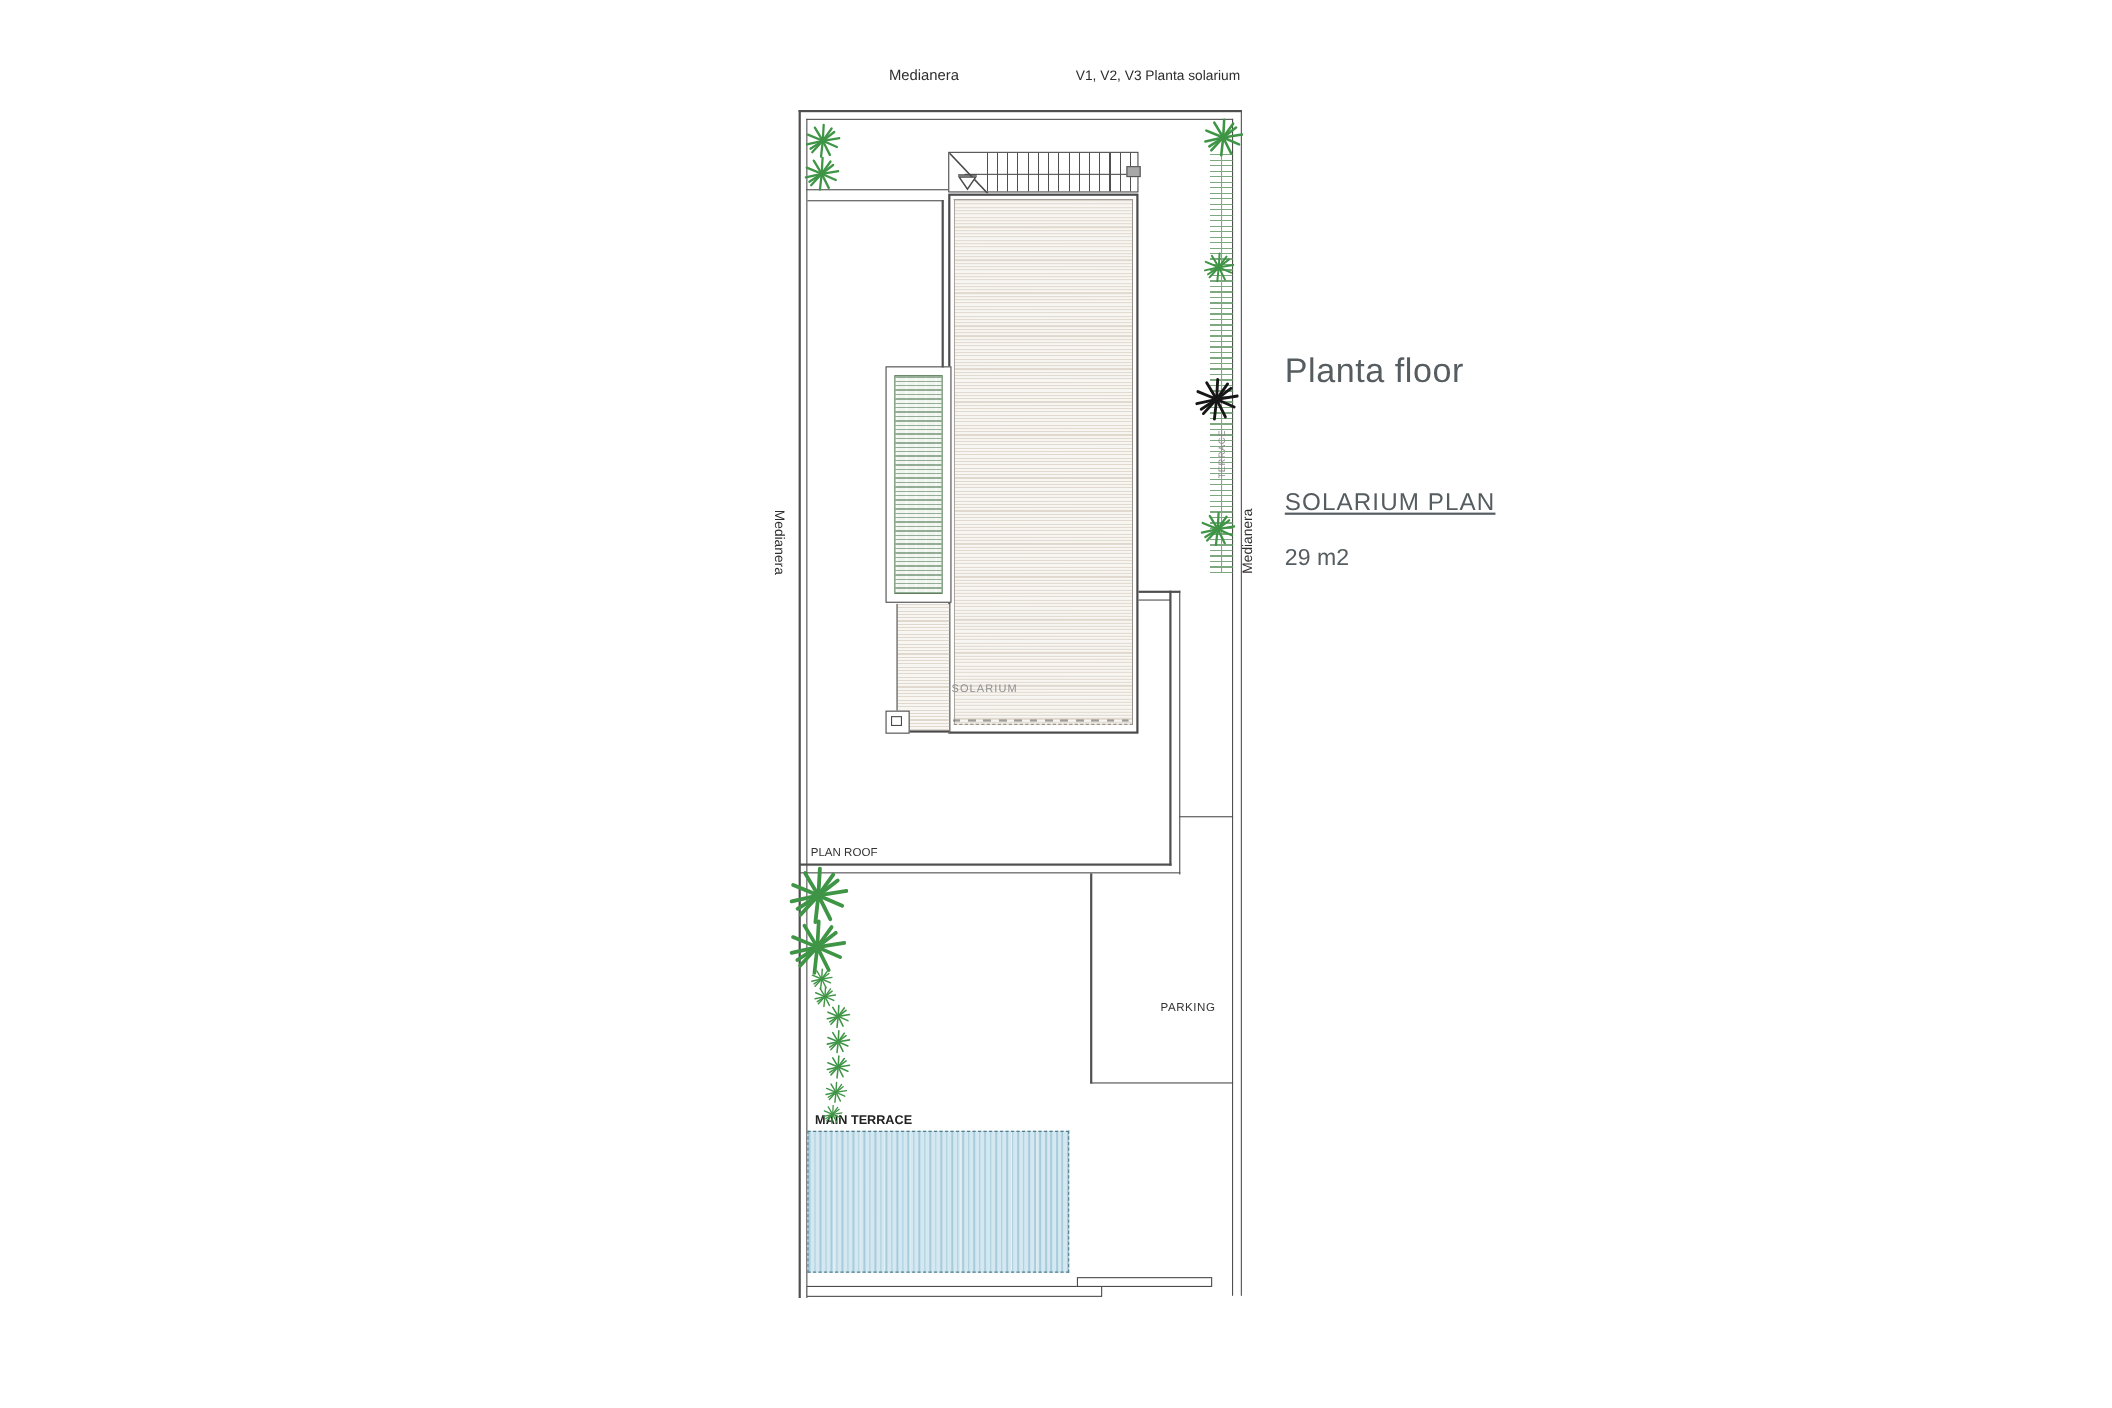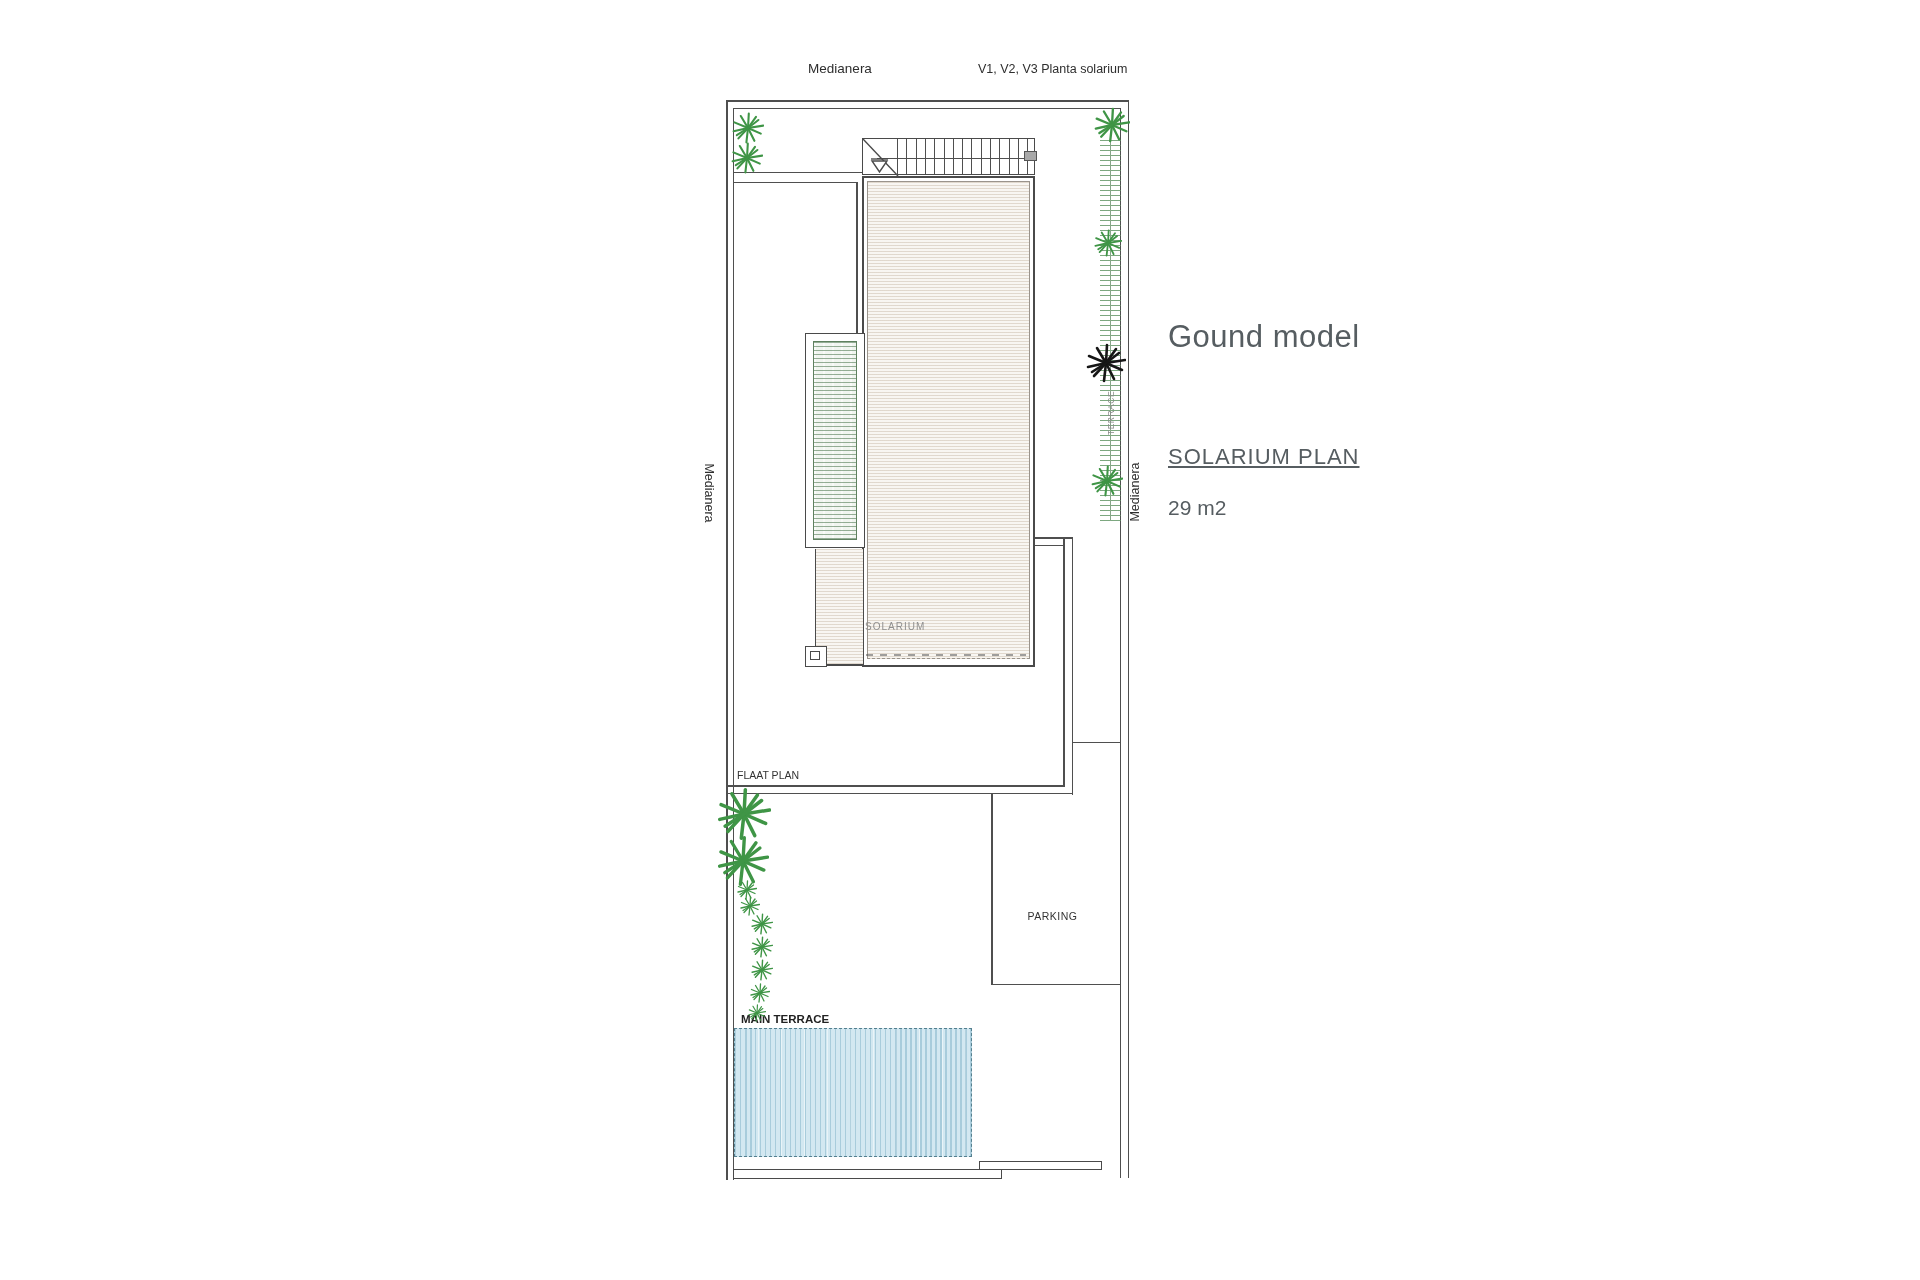--- a/index.html
+++ b/index.html
@@ -115,26 +115,26 @@
 
   <div class="ln" style="left:734px;top:181.5px;width:123.5px;height:1.5px;"></div>
   <div class="ln" style="left:856px;top:181.5px;width:1.5px;height:152px;"></div>
 
   <div class="ln" style="left:727px;top:785px;width:338px;height:1.5px;"></div>
   <div class="ln" style="left:727px;top:792.5px;width:346px;height:1.5px;"></div>
   <div class="ln" style="left:1063px;top:537px;width:1.5px;height:250px;"></div>
   <div class="ln" style="left:1071.5px;top:537px;width:1.5px;height:258px;"></div>
   <div class="ln" style="left:1035px;top:537px;width:38px;height:1.5px;"></div>
   <div class="ln" style="left:1035px;top:544.5px;width:29px;height:1px;"></div>
-  <div class="lbl" style="left:737px;top:769px;font-size:10.5px;color:#333;">FLAAT PLAN</div>
+  <div class="lbl" style="left:737px;top:769px;font-size:10.5px;color:#333;">PLAN ROOF</div>
 
   <div class="ln" style="left:1072px;top:742px;width:49px;height:1.2px;"></div>
   <div class="ln" style="left:991px;top:794px;width:1.5px;height:191px;"></div>
   <div class="ln" style="left:991px;top:983.5px;width:130px;height:1.5px;"></div>
-  <div class="lbl" style="left:1000px;top:910px;width:105px;text-align:center;font-size:10.5px;letter-spacing:.5px;color:#333;">PARKING</div>
+  <div class="lbl" style="left:1000px;top:910px;width:105px;text-align:right;font-size:10.5px;letter-spacing:.5px;color:#333;">PARKING</div>
 
   <div class="terrace-hatch" style="left:1100px;top:140px;width:21px;height:381px;"></div>
   <div class="ln" style="left:1110px;top:140px;width:1px;height:381px;background:#86a588;"></div>
   <div class="vtext rotccw" style="left:1089px;top:408px;font-size:8.5px;color:#8a8a8a;letter-spacing:.5px;">TERRACE</div>
 
   <div class="vtext rotcw" style="left:679px;top:486px;font-size:12.5px;color:#2e2e2e;">Medianera</div>
   <div class="vtext rotccw" style="left:1105px;top:485px;font-size:12.5px;color:#2e2e2e;">Medianera</div>
 
   <div class="lbl" style="left:741px;top:1013px;font-size:11.5px;font-weight:bold;color:#222;">MAIN TERRACE</div>
   <div class="pool" style="left:734px;top:1028px;width:238px;height:129px;"></div>
@@ -215,19 +215,19 @@
       </div>
       <div class="plant" style="left: 748px; top: 1004px;">
         <svg width="18" height="18" viewBox="-20 -20 40 40">
           <use href="#plant-shape" stroke="#3f9546"></use>
         </svg>
       </div>
     </div>
 
   <div style="position:absolute;left:1168px;top:318px;width:300px;color:#565d61;">
     <div class="info-title">
-      <div>Gound model</div>
+      <div>Planta floor</div>
     </div>
     <div class="info-sub" style="margin-top:88px;">SOLARIUM PLAN</div>
     <div class="info-area" style="margin-top:26px;">29 m2</div>
   </div>
 
 </div>
 
 </body></html>

